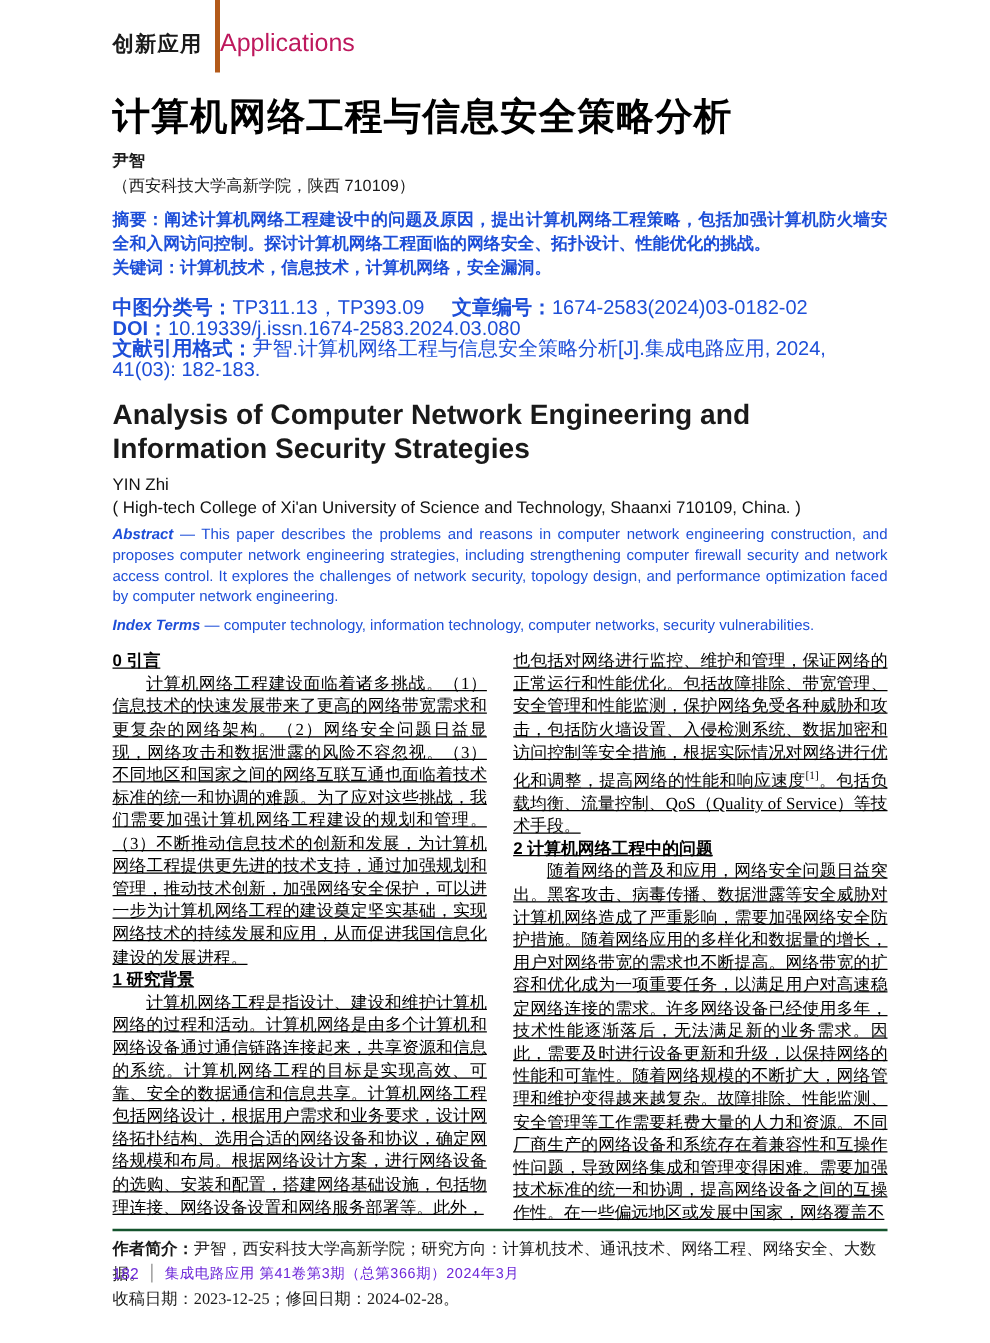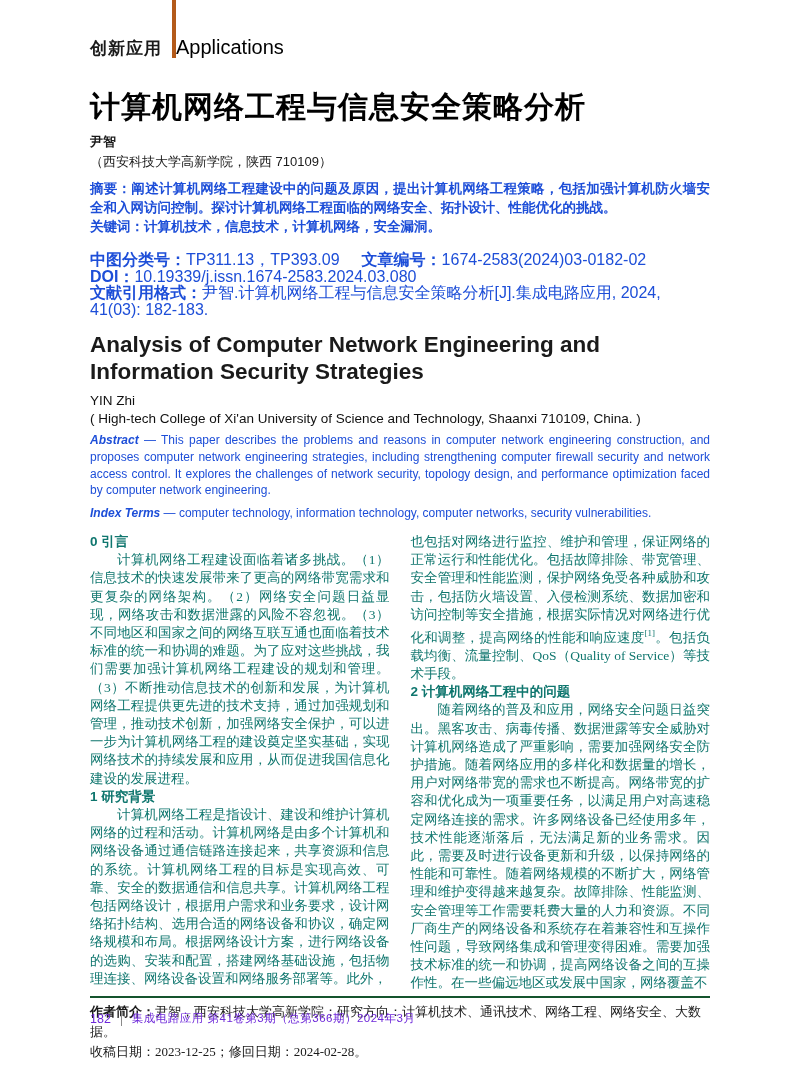--- a/index.html
+++ b/index.html
@@ -8,23 +8,23 @@
     position:relative; width:792px; height:1074px; background:#ffffff;
     font-family:"Liberation Sans","DejaVu Sans",sans-serif; color:#111;
     overflow:hidden; margin:0 auto;
   }
   .accent-bar {
     position:absolute; left:172px; top:0; width:4px; height:58px;
     background:#b35a1a;
   }
   .content { position:absolute; left:90px; top:0; width:620px; }
 
-  .header-row { display:flex; align-items:baseline; margin-top:36px; }
+  .header-row { display:flex; align-items:baseline; margin-top:24px; }
   .section-cn { font-size:17px; font-weight:bold; color:#1a1a1a; letter-spacing:1px; }
-  .section-en { font-size:20px; color:#000000; margin-left:14px; }
+  .section-en { font-size:20px; color:#be185d; margin-left:14px; }
 
   .title-cn { margin-top:28px; font-size:30px; font-weight:bold; color:#000; letter-spacing:1px; line-height:38px; }
   .author-cn { margin-top:7px; font-size:13px; font-weight:600; color:#1a1a1a; }
   .affiliation-cn { margin-top:2px; font-size:13px; font-weight:500; color:#1a1a1a; }
 
   .blue { color:#1d4ed8; }
   .abstract-cn { margin-top:8px; font-size:13.5px; font-weight:bold; line-height:19px; text-align:justify; }
   .keywords-cn { font-size:13.5px; font-weight:bold; line-height:19px; }
 
   .meta { margin-top:16px; font-size:16px; line-height:16.5px; }
@@ -32,21 +32,21 @@
   .meta-gap { display:inline-block; width:22px; }
 
   .title-en { margin-top:13px; font-size:22.5px; font-weight:bold; color:#1a1a1a; line-height:27px; }
   .author-en { margin-top:8px; font-size:13.5px; }
   .affiliation-en { margin-top:3px; font-size:13.5px; }
 
   .abstract-en { margin-top:6px; font-size:12px; line-height:16.8px; text-align:justify; }
   .abs-label { font-weight:bold; font-style:italic; }
 
   .columns { display:flex; gap:21px; margin-top:11px; }
-  .col { width:299.5px; font-family:"Liberation Serif","DejaVu Serif",serif; font-size:13.5px; line-height:18.2px; color:#0f766e; text-align:justify; }
+  .col { width:299.5px; font-family:"Liberation Serif","DejaVu Serif",serif; font-size:13.5px; line-height:18.2px; color:#000000; text-align:justify;text-decoration:underline; }
   .col h4 { font-family:"Liberation Sans","DejaVu Sans",sans-serif; font-size:13.5px; font-weight:bold; line-height:18.2px; text-align:left; }
   .col p.indent { text-indent:2em; }
   .sup { vertical-align:super; font-size:9px; }
 
   .footnote { margin-top:3px; border-top:2px solid #14532d; padding-top:4px;
     font-family:"Liberation Serif","DejaVu Serif",serif; font-size:13px; line-height:20px; color:#1a1a1a; }
   .footnote .lbl { font-family:"Liberation Sans","DejaVu Sans",sans-serif; font-weight:bold; }
 
   .page-footer { position:absolute; left:90px; top:1011px; display:flex; align-items:center; color:#6d28d9; }
   .page-num { font-size:12.5px; }

